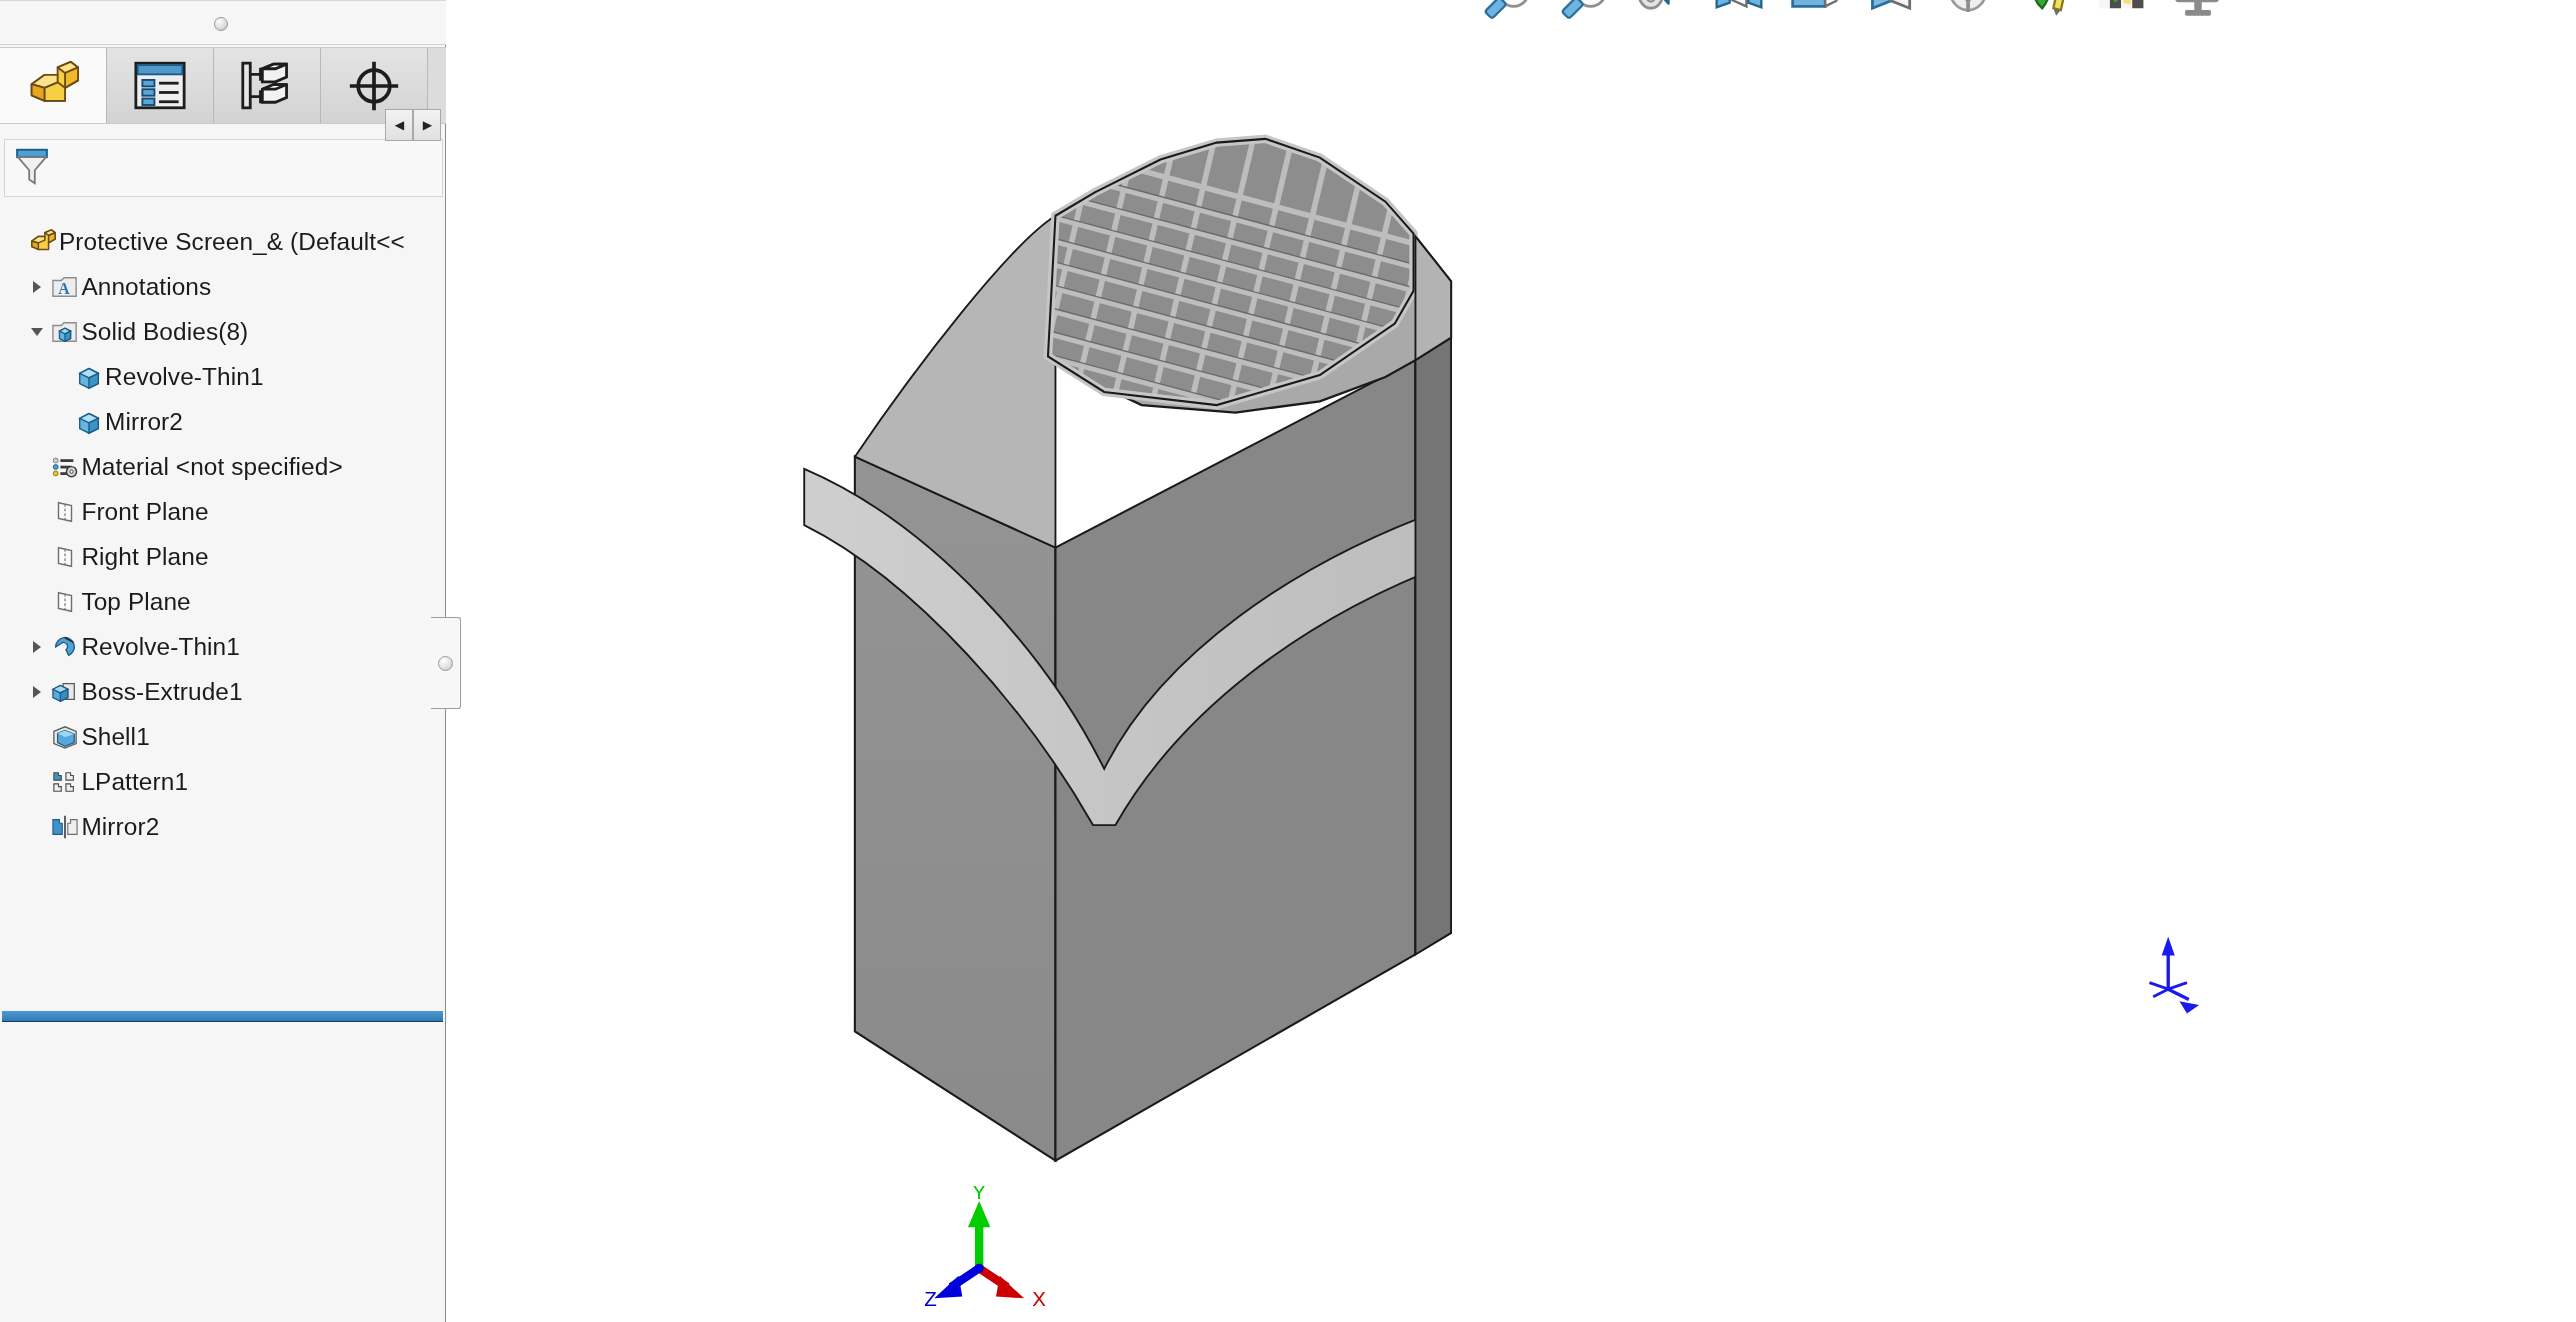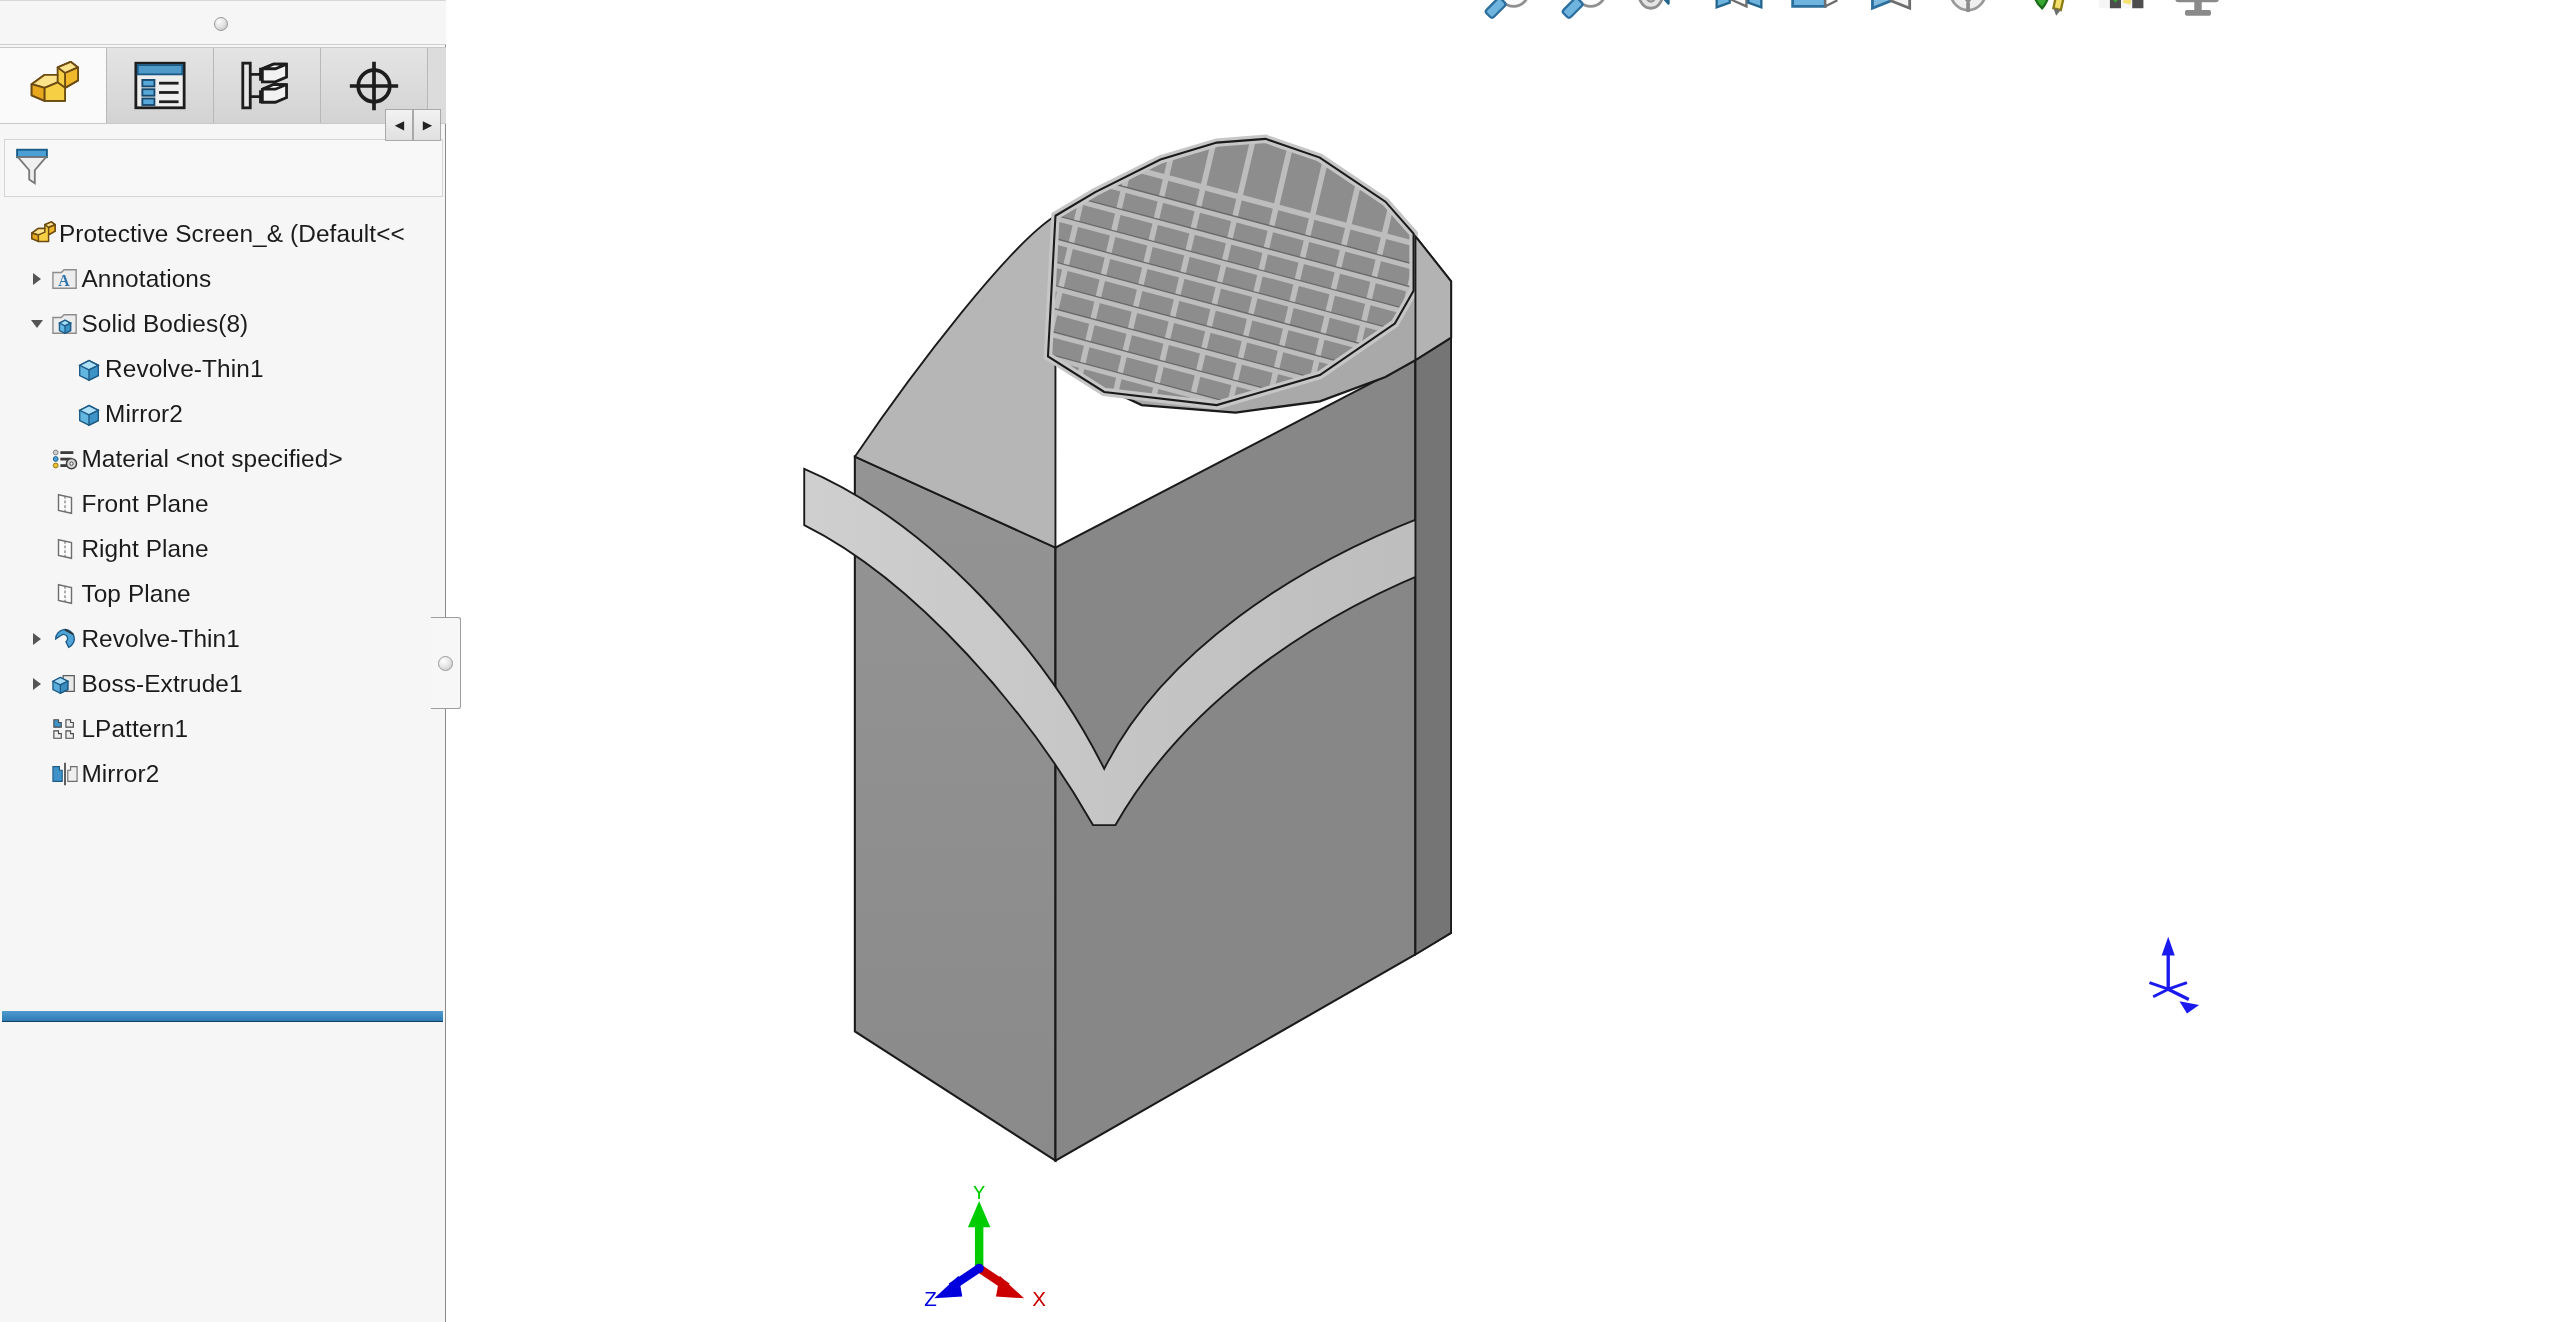--- a/index.html
+++ b/index.html
@@ -64,21 +64,21 @@
 
   
   #filter-row {
     position: absolute; left: 3.7px; top: 139px; width: 439px; height: 58px;
     background: #f8f8f8; border: 0.9px solid #d5d5d5;
     display: flex; align-items: center; padding-left: 9.4px;
   }
 
   
   #tree {
-    position: absolute; left: 0; top: 208px; width: 444px; height: 810px;
+    position: absolute; left: 0; top: 216px; width: 444px; height: 810px;
     background: #f6f6f6;
     padding-top: 3.7px;
     overflow: hidden;
   }
   .tree-row {
     display: flex; align-items: center; height: 45px;
     padding-left: 3.7px; white-space: nowrap; cursor: pointer;
   }
   .tw { width: 25px; min-width:25px; display:flex; align-items:center; justify-content:center; }
   .arrow-r {
@@ -378,20 +378,31 @@
             <g stroke="#1d5b87" stroke-width="1.4">
               <polygon points="3,11 11,7 19,11 19,20 11,24 3,20" fill="#59abda"></polygon>
               <polygon points="3,11 11,7 19,11 11,15" fill="#a3d9f2"></polygon>
               <polygon points="11,15 19,11 19,20 11,24" fill="#3a8cbf"></polygon>
             </g>
           </svg>
         </span>
         <span class="tlabel">Boss-Extrude1</span>
       </div>
 
+      <div class="tree-row ind-1">
+        <span class="tw"></span>
+        <span class="ticon">
+          <svg width="30" height="26" viewBox="0 0 32 28">
+            <polygon points="4,8 16,3 28,8 28,21 16,26 4,21" fill="#eaeaea" stroke="#5c5c5c" stroke-width="1.4"></polygon>
+            <polygon points="8,10 16,7 26,11 26,20 16,24 8,20" fill="#55a8d8" stroke="#1d5b87" stroke-width="1.3"></polygon>
+            <polygon points="8,10 16,7 26,11 16,14" fill="#9fd6f1"></polygon>
+          </svg>
+        </span>
+        <span class="tlabel">Shell1</span>
+      </div>
 
 
       <div class="tree-row ind-1">
         <span class="tw"></span>
         <span class="ticon">
           <svg width="30" height="26" viewBox="0 0 32 28">
             <g stroke="#4a4a4a" stroke-width="1.2">
               <polygon points="4,4 9,4 9,7 12,7 12,12 4,12" fill="#3f93c8"></polygon>
               <polygon points="17,4 22,4 22,7 25,7 25,12 17,12" fill="#efefef"></polygon>
               <polygon points="4,16 9,16 9,19 12,19 12,24 4,24" fill="#efefef"></polygon>

